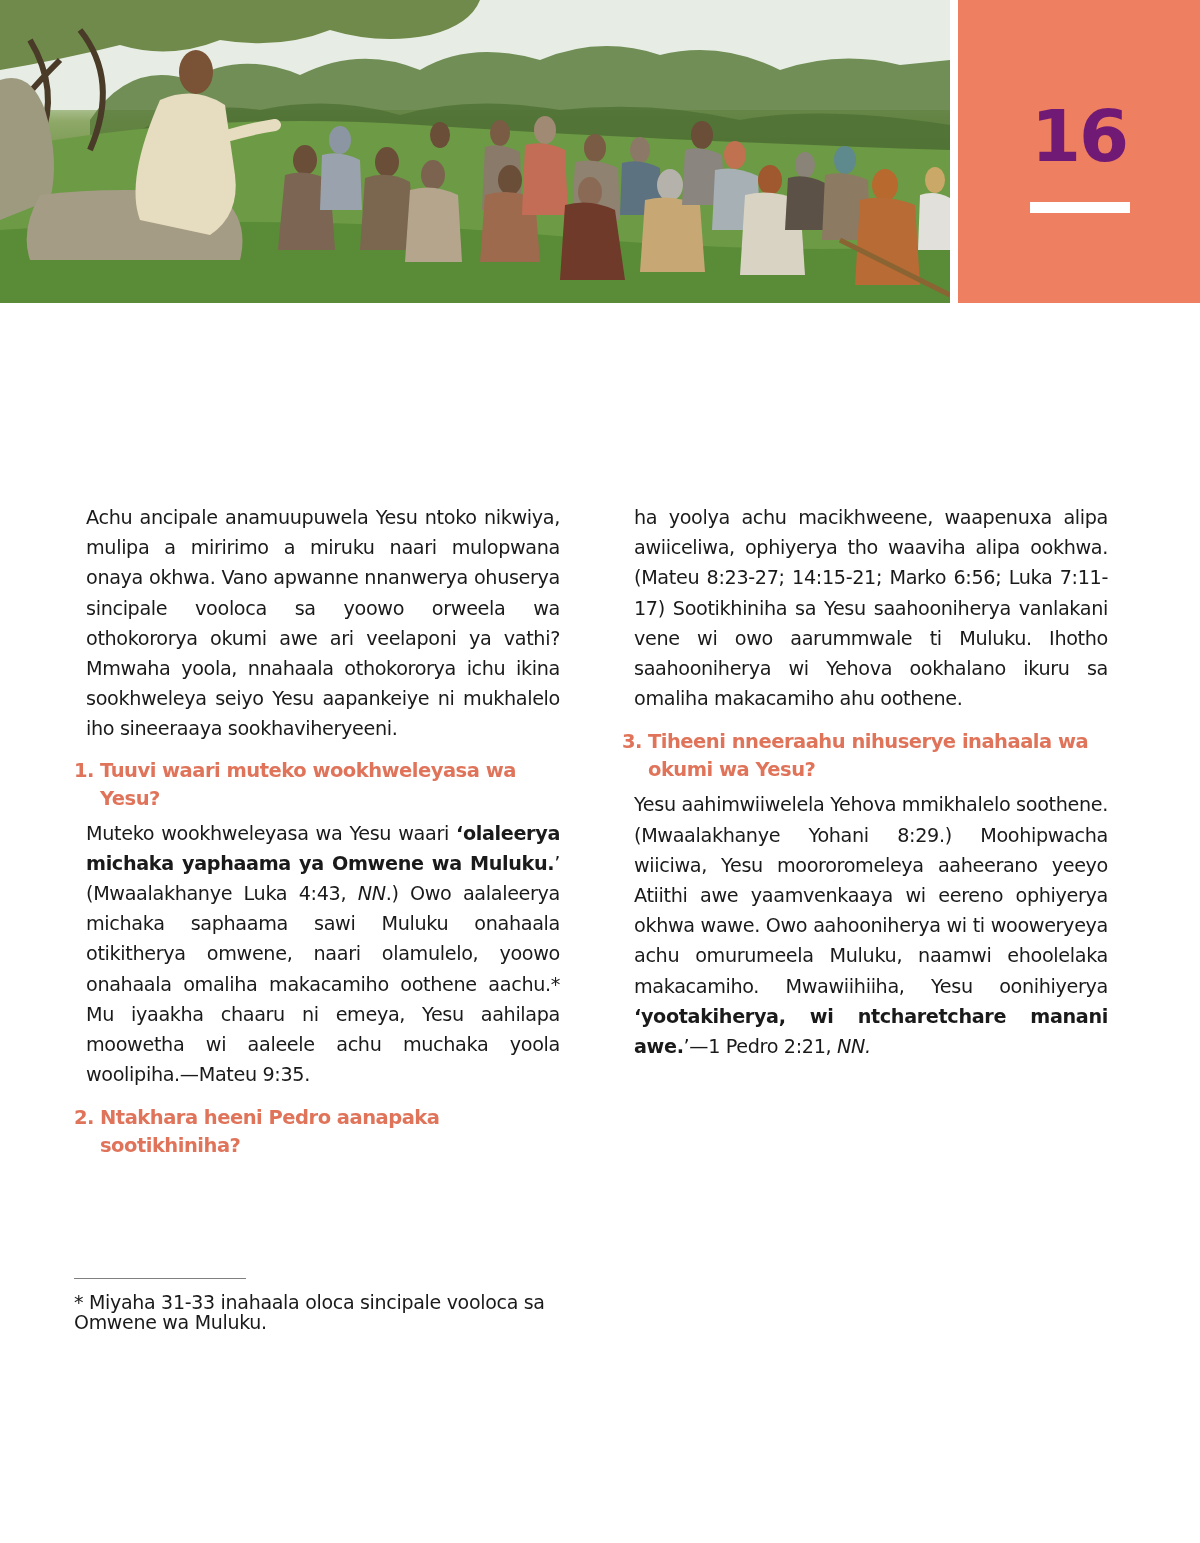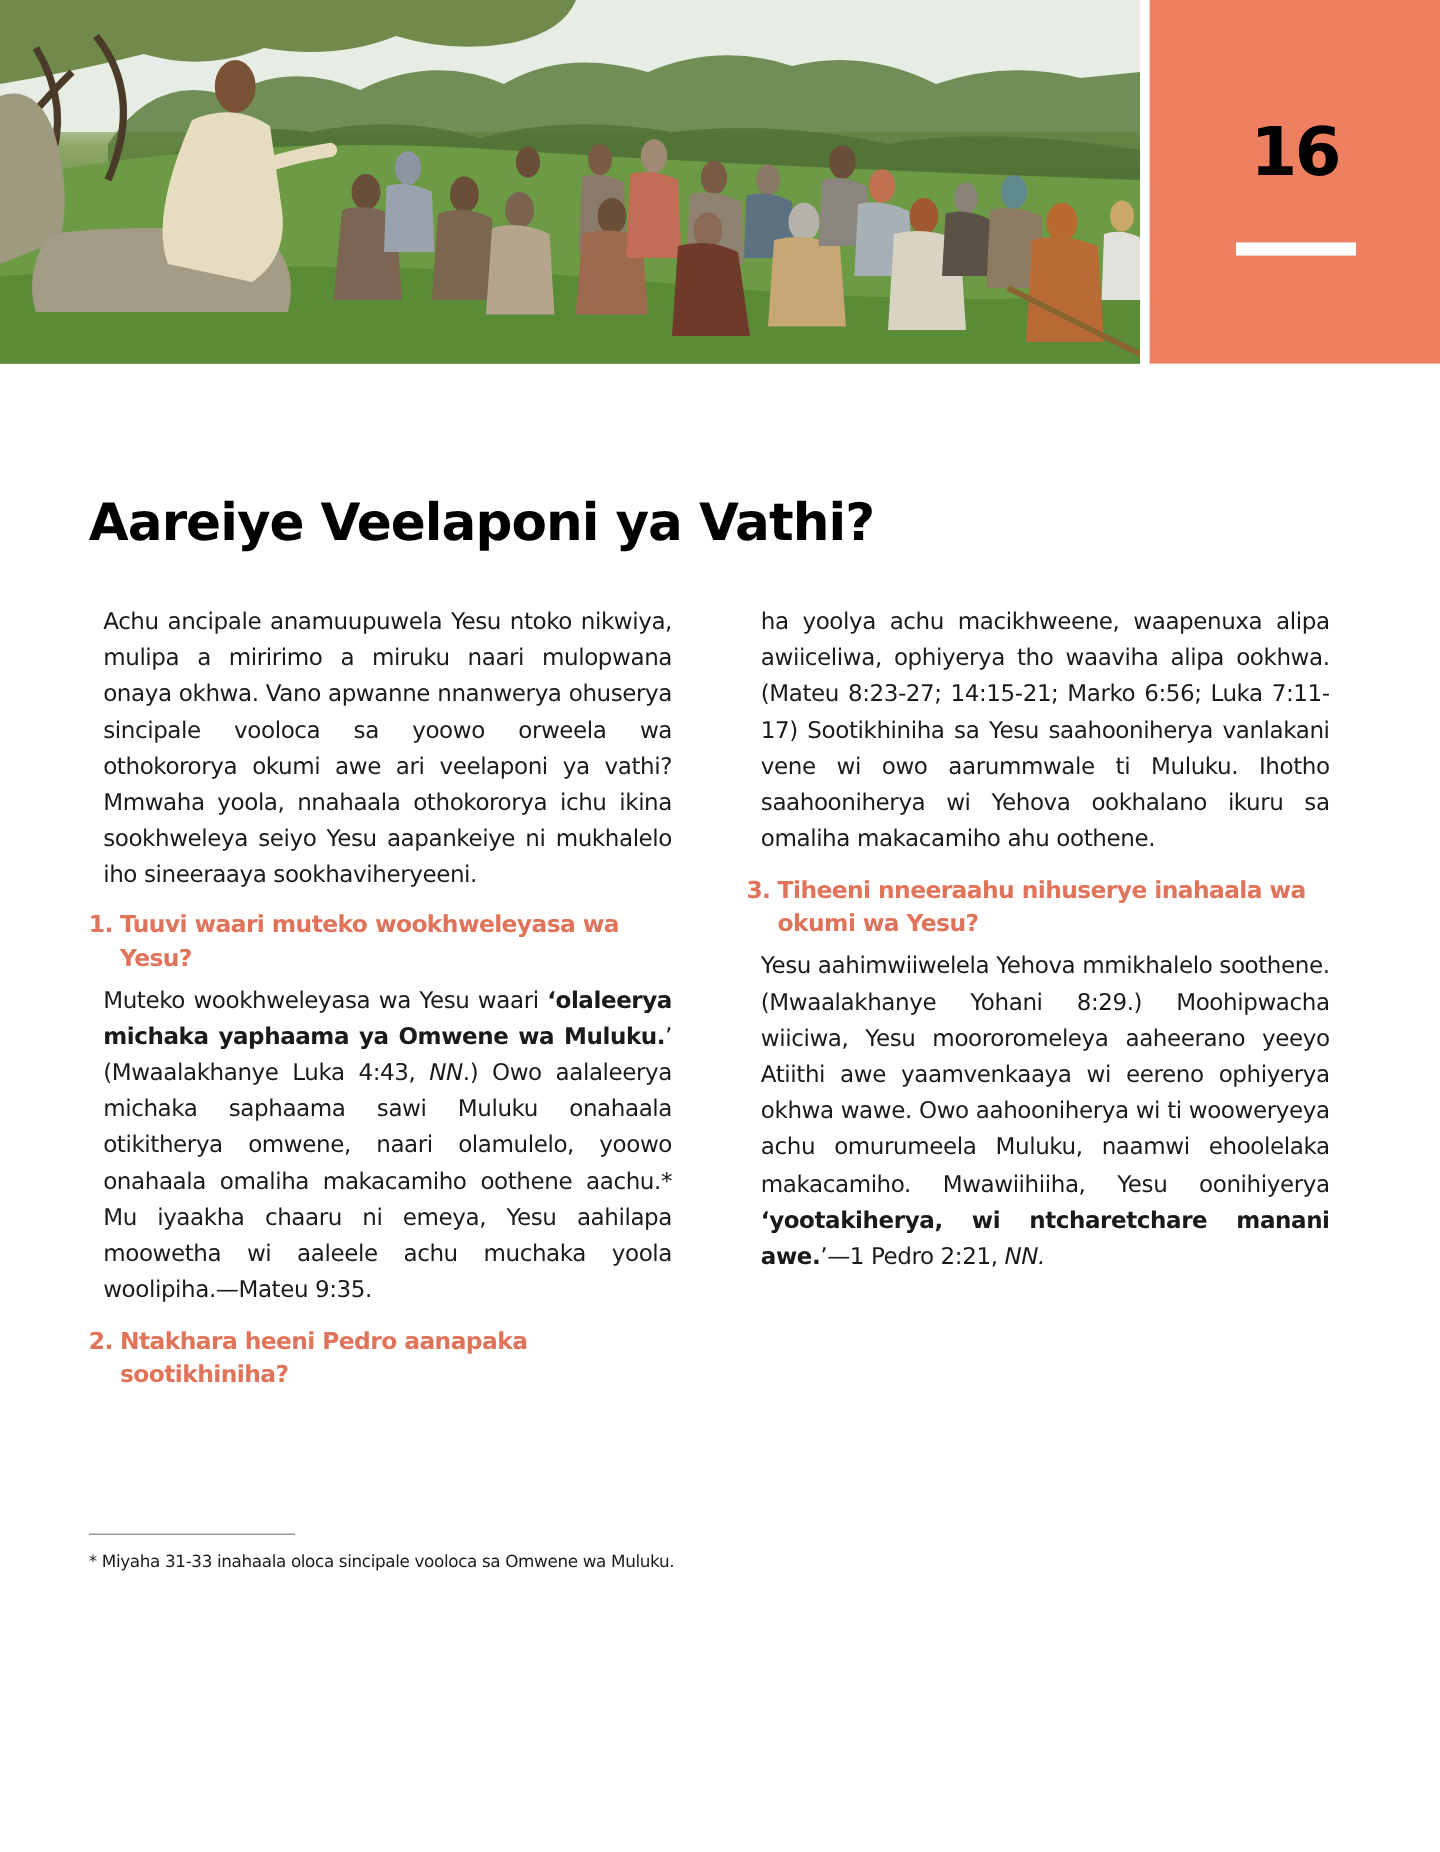--- a/index.html
+++ b/index.html
@@ -6,21 +6,21 @@
   body { width: 1200px; height: 1543px; position: relative; overflow: hidden;
          font-family: "DejaVu Sans", sans-serif; color: #1a1a1a; }
 
   
   .hero { position: absolute; left: 0; top: 0; width: 950px; height: 303px; overflow: hidden;
           background: linear-gradient(180deg, #e9efe6 0%, #dfe8dc 28%, #8fa968 40%, #6f9147 55%, #5d8a38 75%, #4f7d2f 100%); }
   .hero svg { position: absolute; left: 0; top: 0; width: 950px; height: 303px; }
 
   .lesson-panel { position: absolute; left: 958px; top: 0; width: 242px; height: 303px; background: #ef7f61; }
   .lesson-number { position: absolute; left: 0; width: 100%; top: 100px; text-align: center;
-                   font-family: "DejaVu Sans", sans-serif; font-weight: bold; font-size: 56px; color: #000000; letter-spacing: -2px; line-height: 1; }
+                   font-family: "DejaVu Sans", sans-serif; font-weight: bold; font-size: 72px; color: #701a75; letter-spacing: -2px; line-height: 1; }
   .lesson-underline { position: absolute; left: 72px; top: 202px; width: 100px; height: 11px; background: #ffffff; }
 
   .page-title { position: absolute; left: 74px; top: 358px; margin: 0; width: 860px;
                 font-family: "DejaVu Sans", sans-serif; font-weight: bold; font-size: 43px; line-height: 52px;
                 color: #000000; letter-spacing: -0.8px; }
 
   .col { position: absolute; top: 503px; width: 486px; }
   .col-left { left: 74px; }
   .col-right { left: 622px; }
 
@@ -28,21 +28,21 @@
            font-family: "DejaVu Sans", sans-serif; color: #1a1a1a; letter-spacing: -0.35px; }
   p.body b { font-weight: bold; }
   p.body i { font-style: italic; }
 
   h2.q { margin: 0; font-size: 19.5px; line-height: 28px; color: #e0745a; font-weight: bold;
          font-family: "DejaVu Sans", sans-serif; letter-spacing: -0.5px; display: flex; }
   h2.q .qnum { width: 26px; flex: 0 0 26px; }
   h2.q .qtext { flex: 1; }
 
   .footnote-rule { position: absolute; left: 74px; top: 1278px; width: 172px; height: 1px; background: #808080; }
-  .footnote { position: absolute; left: 74px; top: 1292px; width: 490px; font-size: 14px; line-height: 20px; color: #1a1a1a;
+  .footnote { position: absolute; left: 74px; top: 1292px; width: 490px; font-size: 19px; line-height: 20px; color: #1a1a1a;
               font-family: "DejaVu Sans", sans-serif; letter-spacing: -0.3px; }
 </style>
 </head>
 <body>
 
 <div class="hero">
   <svg viewBox="0 0 950 303" preserveAspectRatio="none">
 
     <rect x="0" y="0" width="950" height="110" fill="#e7ede4"></rect>
 
@@ -105,21 +105,20 @@
   </svg>
 </div>
 
 <div class="lesson-panel">
   <div class="lesson-number">16</div>
   <div class="lesson-underline"></div>
 </div>
 
 <h1 class="page-title">
   <br>
-  <span>Aareiye Veelaponi ya Vathi?</span>
 </h1>
 
 <div class="col col-left">
   <p class="body">Achu ancipale anamuupuwela Yesu ntoko nikwiya, mulipa a miririmo a miruku naari mulopwana onaya okhwa. Vano apwanne nnanwerya ohuserya sincipale vooloca sa yoowo orweela wa othokororya okumi awe ari veelaponi ya vathi? Mmwaha yoola, nnahaala othokororya ichu ikina sookhweleya seiyo Yesu aapankeiye ni mukhalelo iho sineeraaya sookhaviheryeeni.</p>
 
   <h2 class="q" style="margin-top:12px;">
     <span class="qnum">1.</span>
     <span class="qtext">Tuuvi waari muteko wookhweleyasa wa Yesu?</span>
   </h2>
   <p class="body" style="margin-top:6px;"><span>Muteko wookhweleyasa wa Yesu waari </span><b>‘olaleerya michaka yaphaama ya Omwene wa Muluku.</b><span>’ (Mwaalakhanye Luka 4:43, </span><i>NN</i><span>.) Owo aalaleerya michaka saphaama sawi Muluku onahaala otikitherya omwene, naari olamulelo, yoowo onahaala omaliha makacamiho oothene aachu.* Mu iyaakha chaaru ni emeya, Yesu aahilapa moowetha wi aaleele achu muchaka yoola woolipiha.—Mateu 9:35.</span></p>

